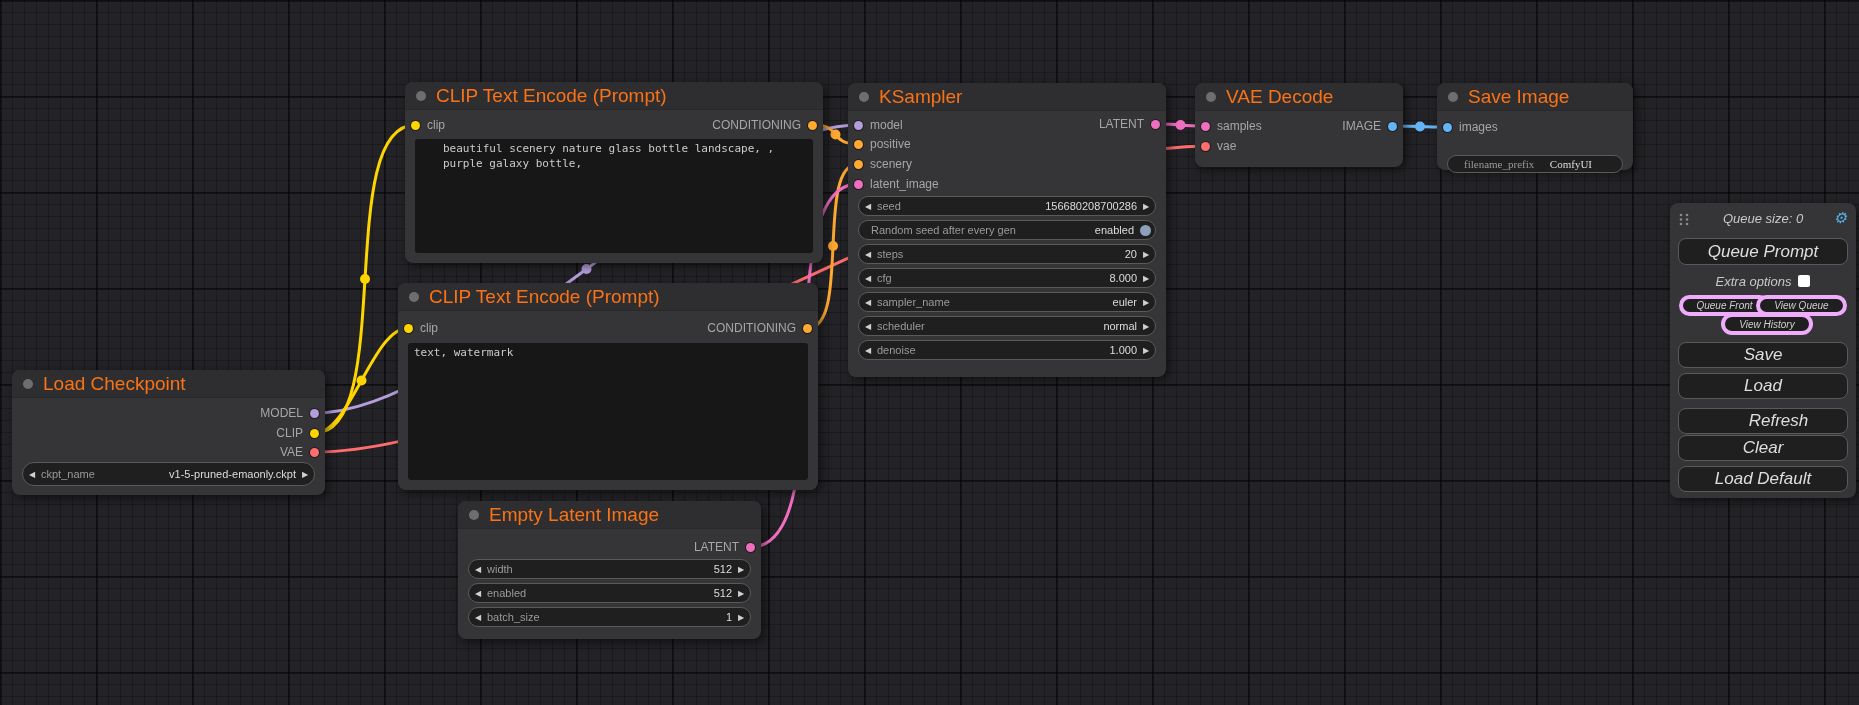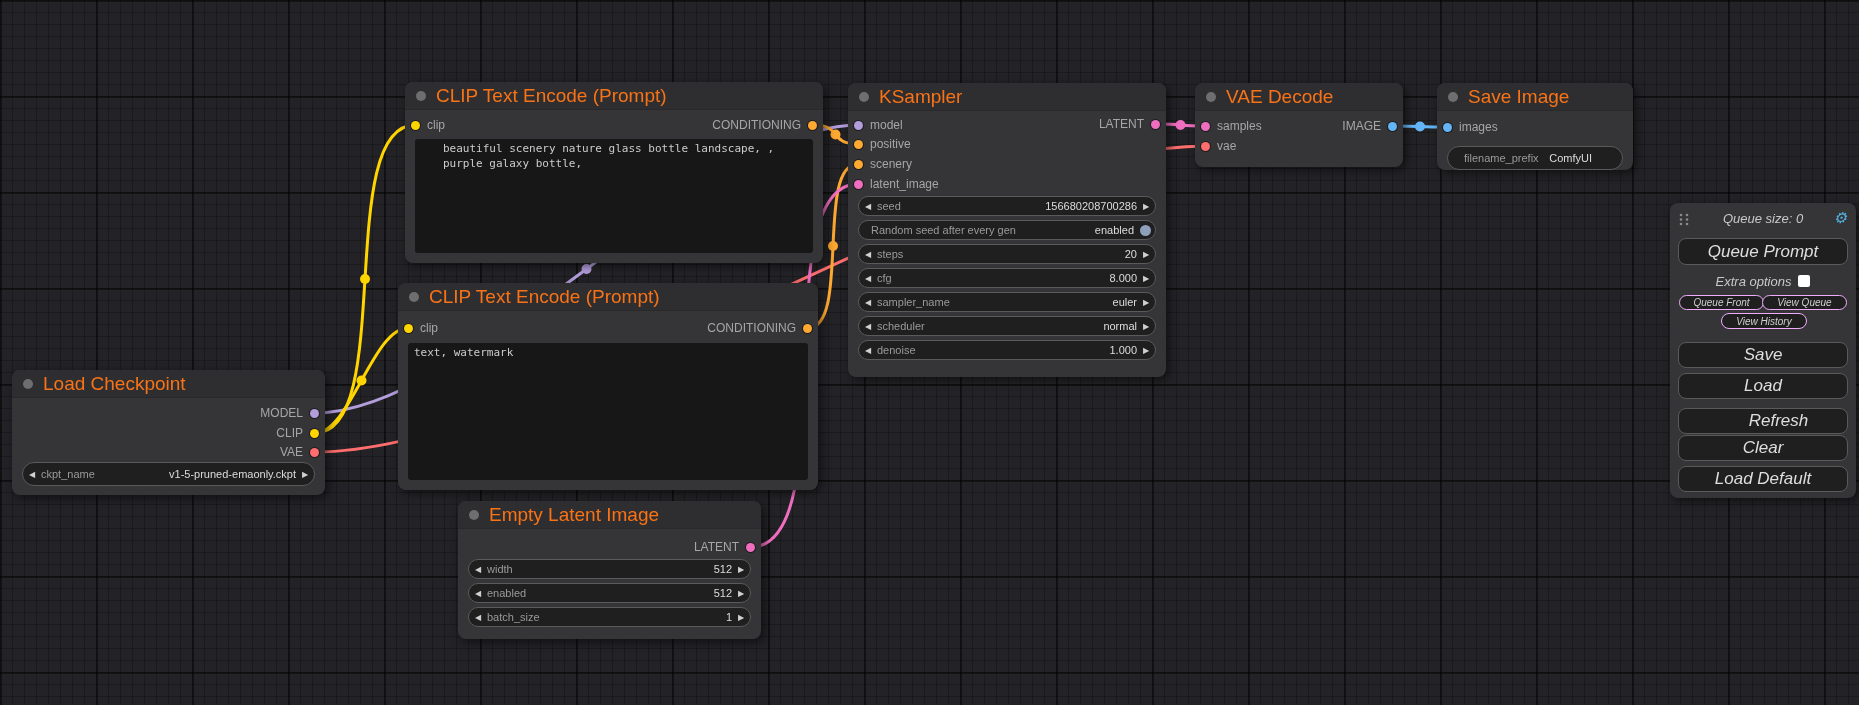--- a/index.html
+++ b/index.html
@@ -46,21 +46,21 @@
   
   #queue-panel{
     position:absolute;z-index:3;background:#353538;border-radius:8px;
     box-shadow:3px 3px 10px rgba(0,0,0,.55);color:#cfcfcf;
   }
   .qbtn{
     position:absolute;left:8px;right:8px;background:#1f1f1f;border:1px solid #5a5a5a;border-radius:8px;
     display:flex;align-items:center;justify-content:center;font-size:17px;color:#dedede;cursor:pointer;
   }
   .qsmall{
-    position:absolute;background:#1f1f1f;border:1px solid #f0abfc;border-radius:999px;
+    position:absolute;background:#1f1f1f;border:4px solid #f0abfc;border-radius:999px;
     display:flex;align-items:center;justify-content:center;font-size:10px;color:#cfcfcf;cursor:pointer;
   }
   #qp-header{position:absolute;left:0;top:6px;right:0;height:18px;display:flex;align-items:center;}
   #queue-size{flex:1;text-align:center;font-size:13px;color:#c8c8c8;}
   #gear{position:absolute;right:9px;top:0;font-size:15px;color:#55b0df;cursor:pointer;line-height:18px;}
   #drag-handle{position:absolute;left:9px;top:3px;cursor:grab;}
   #extra-row{position:absolute;left:0;right:0;display:flex;align-items:center;justify-content:center;font-size:13px;color:#c8c8c8;}
   #extra-check{width:12px;height:12px;background:#ffffff;border-radius:2px;margin-left:7px;cursor:pointer;}
 </style>
 </head>
@@ -288,18 +288,18 @@
     </div>
     <div class="node" style="left: 1437px; top: 83px; width: 196px; height: 87px;">
       <div class="nt">
         <span class="ndot"></span>
         <span class="ntxt">Save Image</span>
       </div>
       <div class="slot in" style="top: 35px;">
         <span class="sdot" style="background: rgb(100, 181, 246);"></span>
         <span>images</span>
       </div>
-      <div class="widget" style="top: 63px; height: 24px;">
+      <div class="widget" style="top: 72px; height: 18px; font-family: Liberation Serif, serif;">
         <span class="wl" style="margin-left: 16px;">filename_prefix</span>
         <span class="wv" style="margin-right: 30px;">ComfyUI</span>
       </div>
     </div>
   </div>
 
 </body></html>

